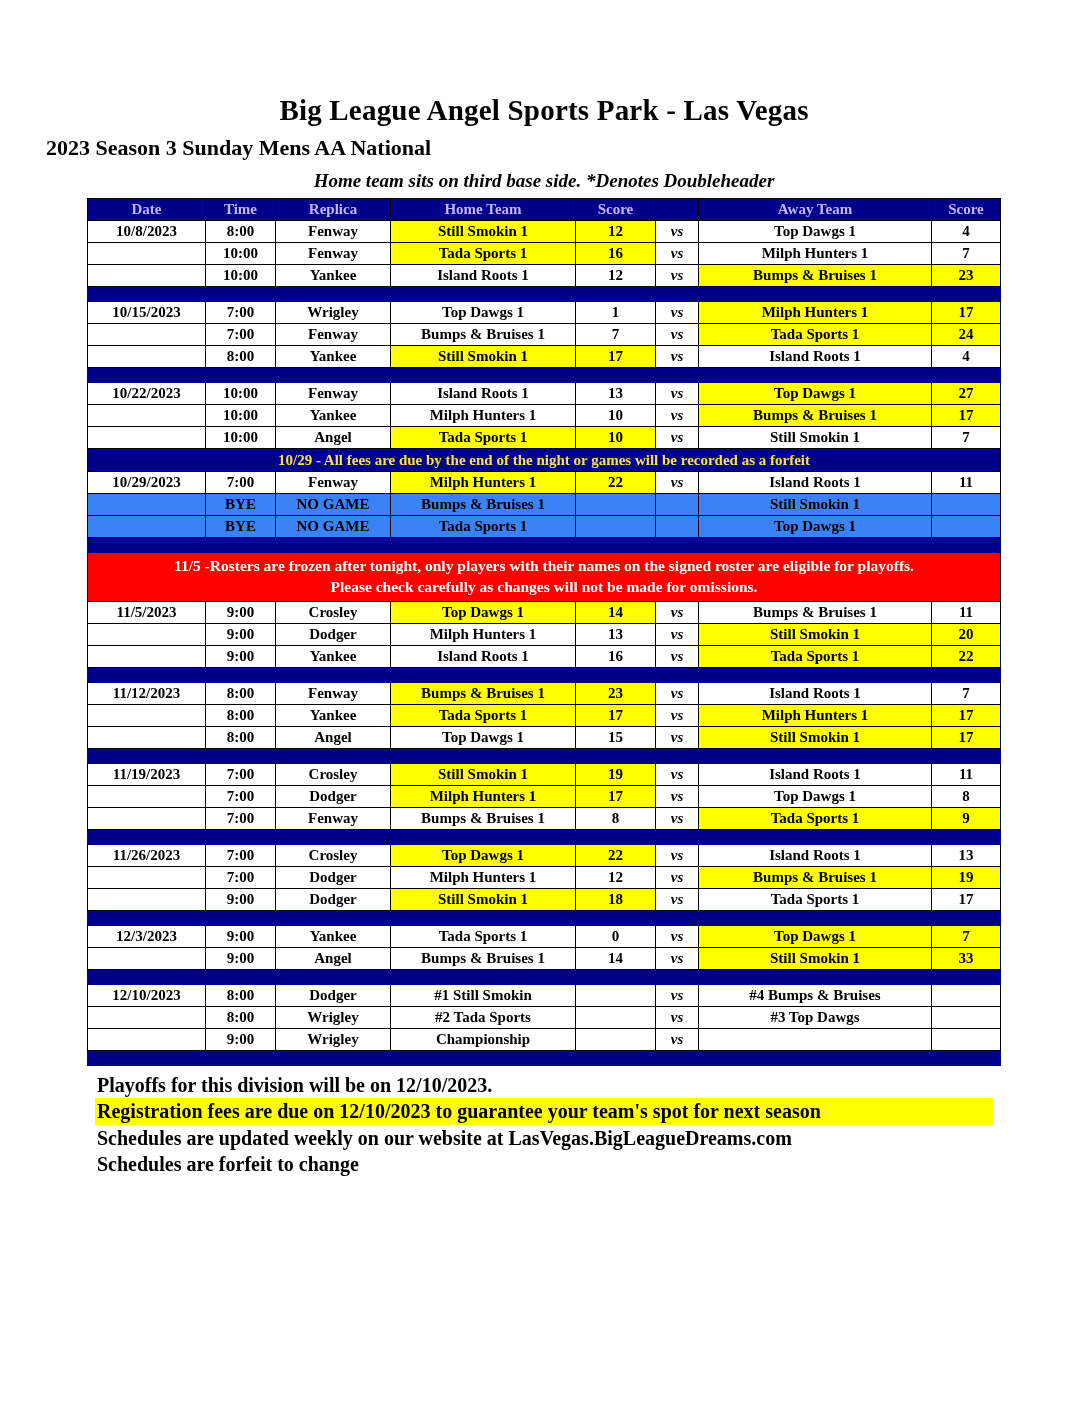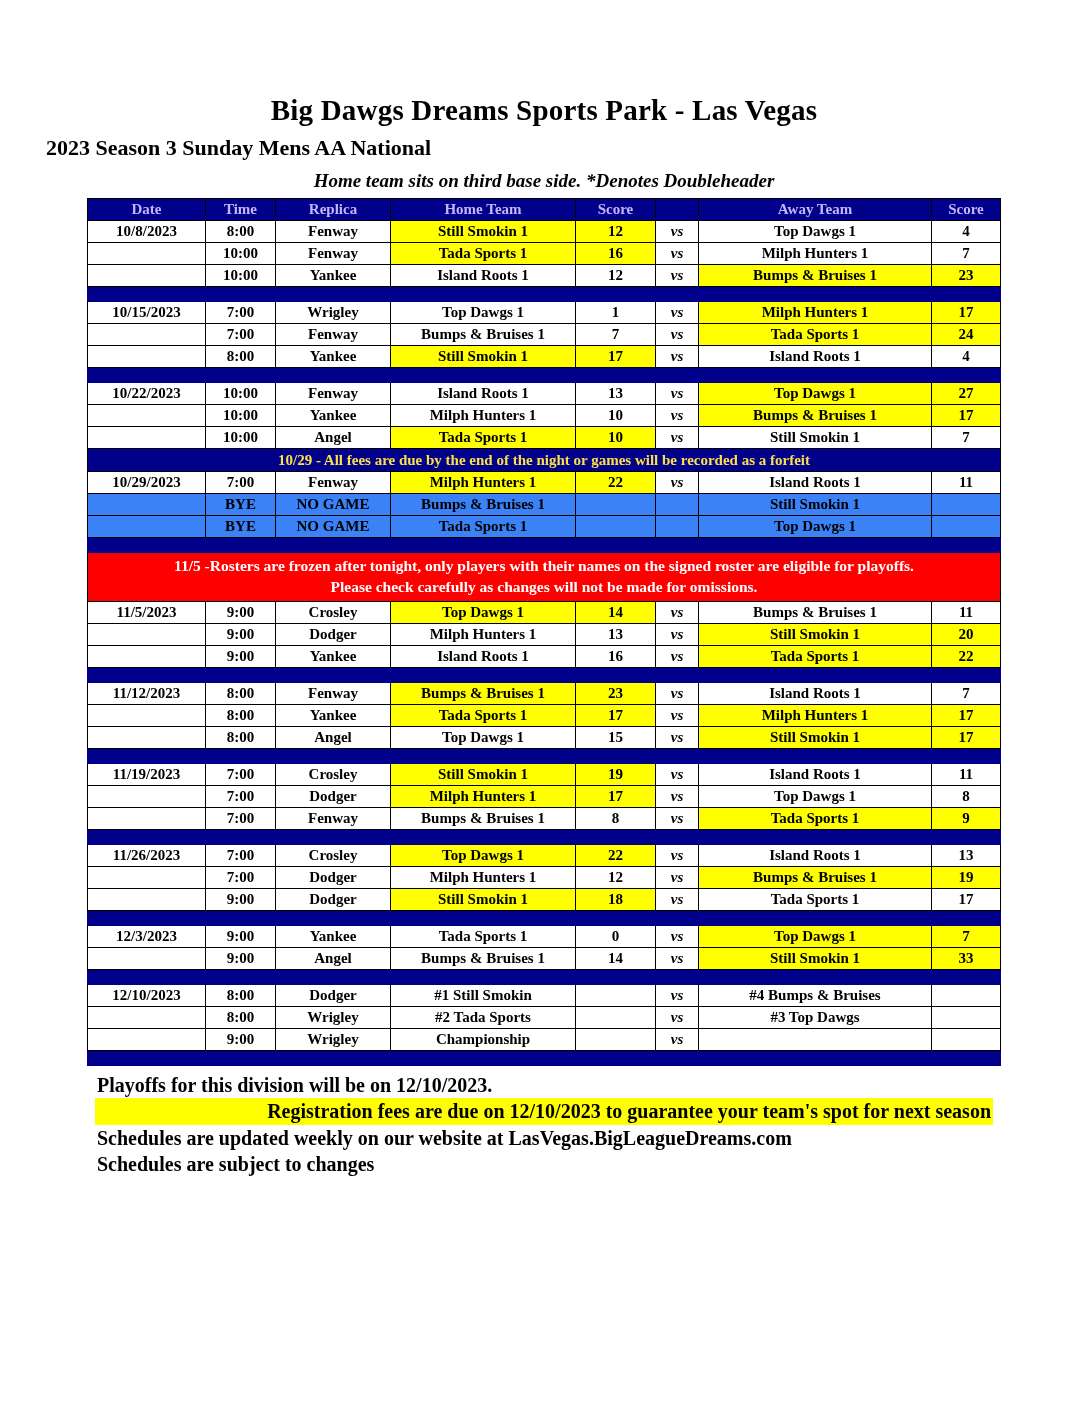--- a/index.html
+++ b/index.html
@@ -112,29 +112,28 @@
   }
   .footer div {
     font-weight: bold;
     font-size: 20px;
     line-height: 1.22;
     padding: 1px 2px;
   }
   .footer .fhl {
     background: #ffff00;
     display: block;
-    text-align: right;
   }
 </style>
 </head>
 <body>
 
 <div class="page">
 
-  <div class="title">Big Dawgs Dreams Sports Park - Las Vegas</div>
+  <div class="title">Big League Angel Sports Park - Las Vegas</div>
   <div class="subtitle">2023 Season 3 Sunday Mens AA National</div>
   <div class="note-italic">Home team sits on third base side.  *Denotes Doubleheader</div>
 
   <table class="sched">
     <thead>
       <tr>
         <th class="c-date">Date</th>
         <th class="c-time">Time</th>
         <th class="c-replica">Replica</th>
         <th class="c-home">Home Team</th>
@@ -471,16 +470,16 @@
         <tr class="spacer">
           <td colspan="8"></td>
         </tr>
       </tbody>
   </table>
 
   <div class="footer">
     <div>Playoffs for this division will be on 12/10/2023.</div>
     <div class="fhl">Registration fees are due on 12/10/2023 to guarantee your team's spot for next season</div>
     <div>Schedules are updated weekly on our website at LasVegas.BigLeagueDreams.com</div>
-    <div>Schedules are subject to changes</div>
+    <div>Schedules are forfeit to change</div>
   </div>
 
 </div>
 
 </body></html>

